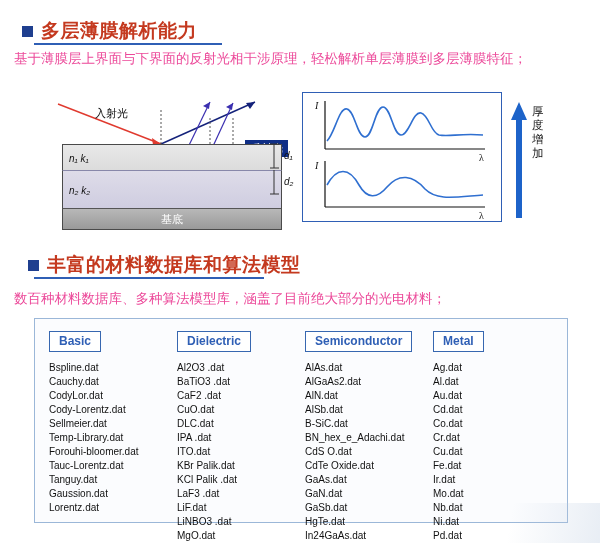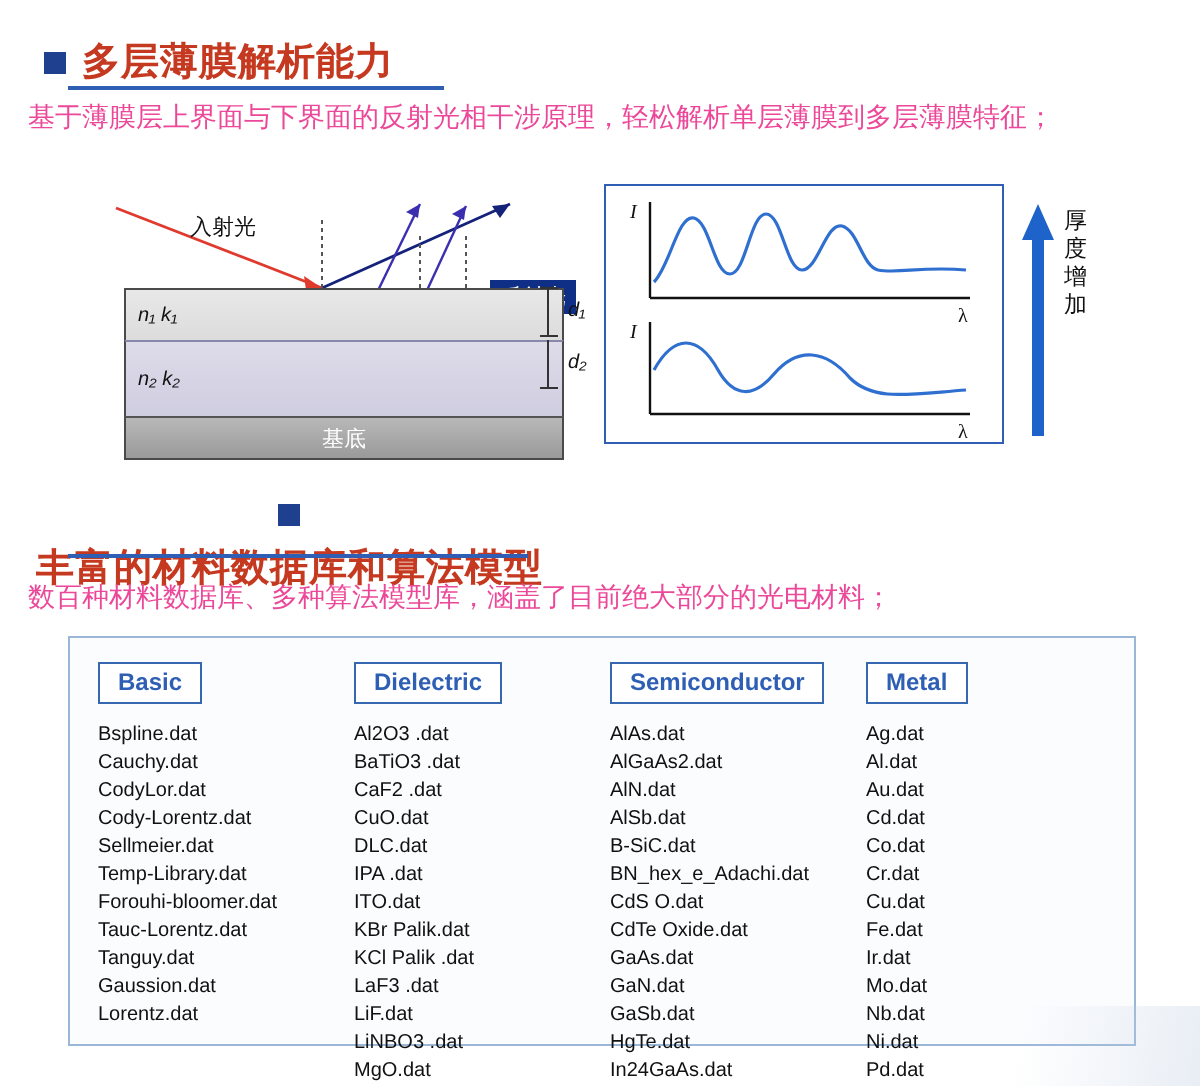--- a/index.html
+++ b/index.html
@@ -149,21 +149,21 @@
     left: 22px;
     top: 4px;
     font-size: 11.5px;
     width: 14px;
     line-height: 14px;
     color: #111;
     text-align: left;
   }
 
   
-  #sec2-head { position: absolute; left: 18px; top: 252px; flex-direction: column; }
+  #sec2-head { position: absolute; left: 28px; top: 252px; }
   #sec2-underline { left: 34px; top: 277px; width: 230px; }
   #sec2-text { position: absolute; left: 14px; top: 288px; width: 575px; }
 
   
   #db-box {
     position: absolute;
     left: 34px;
     top: 318px;
     width: 534px;
     height: 205px;

